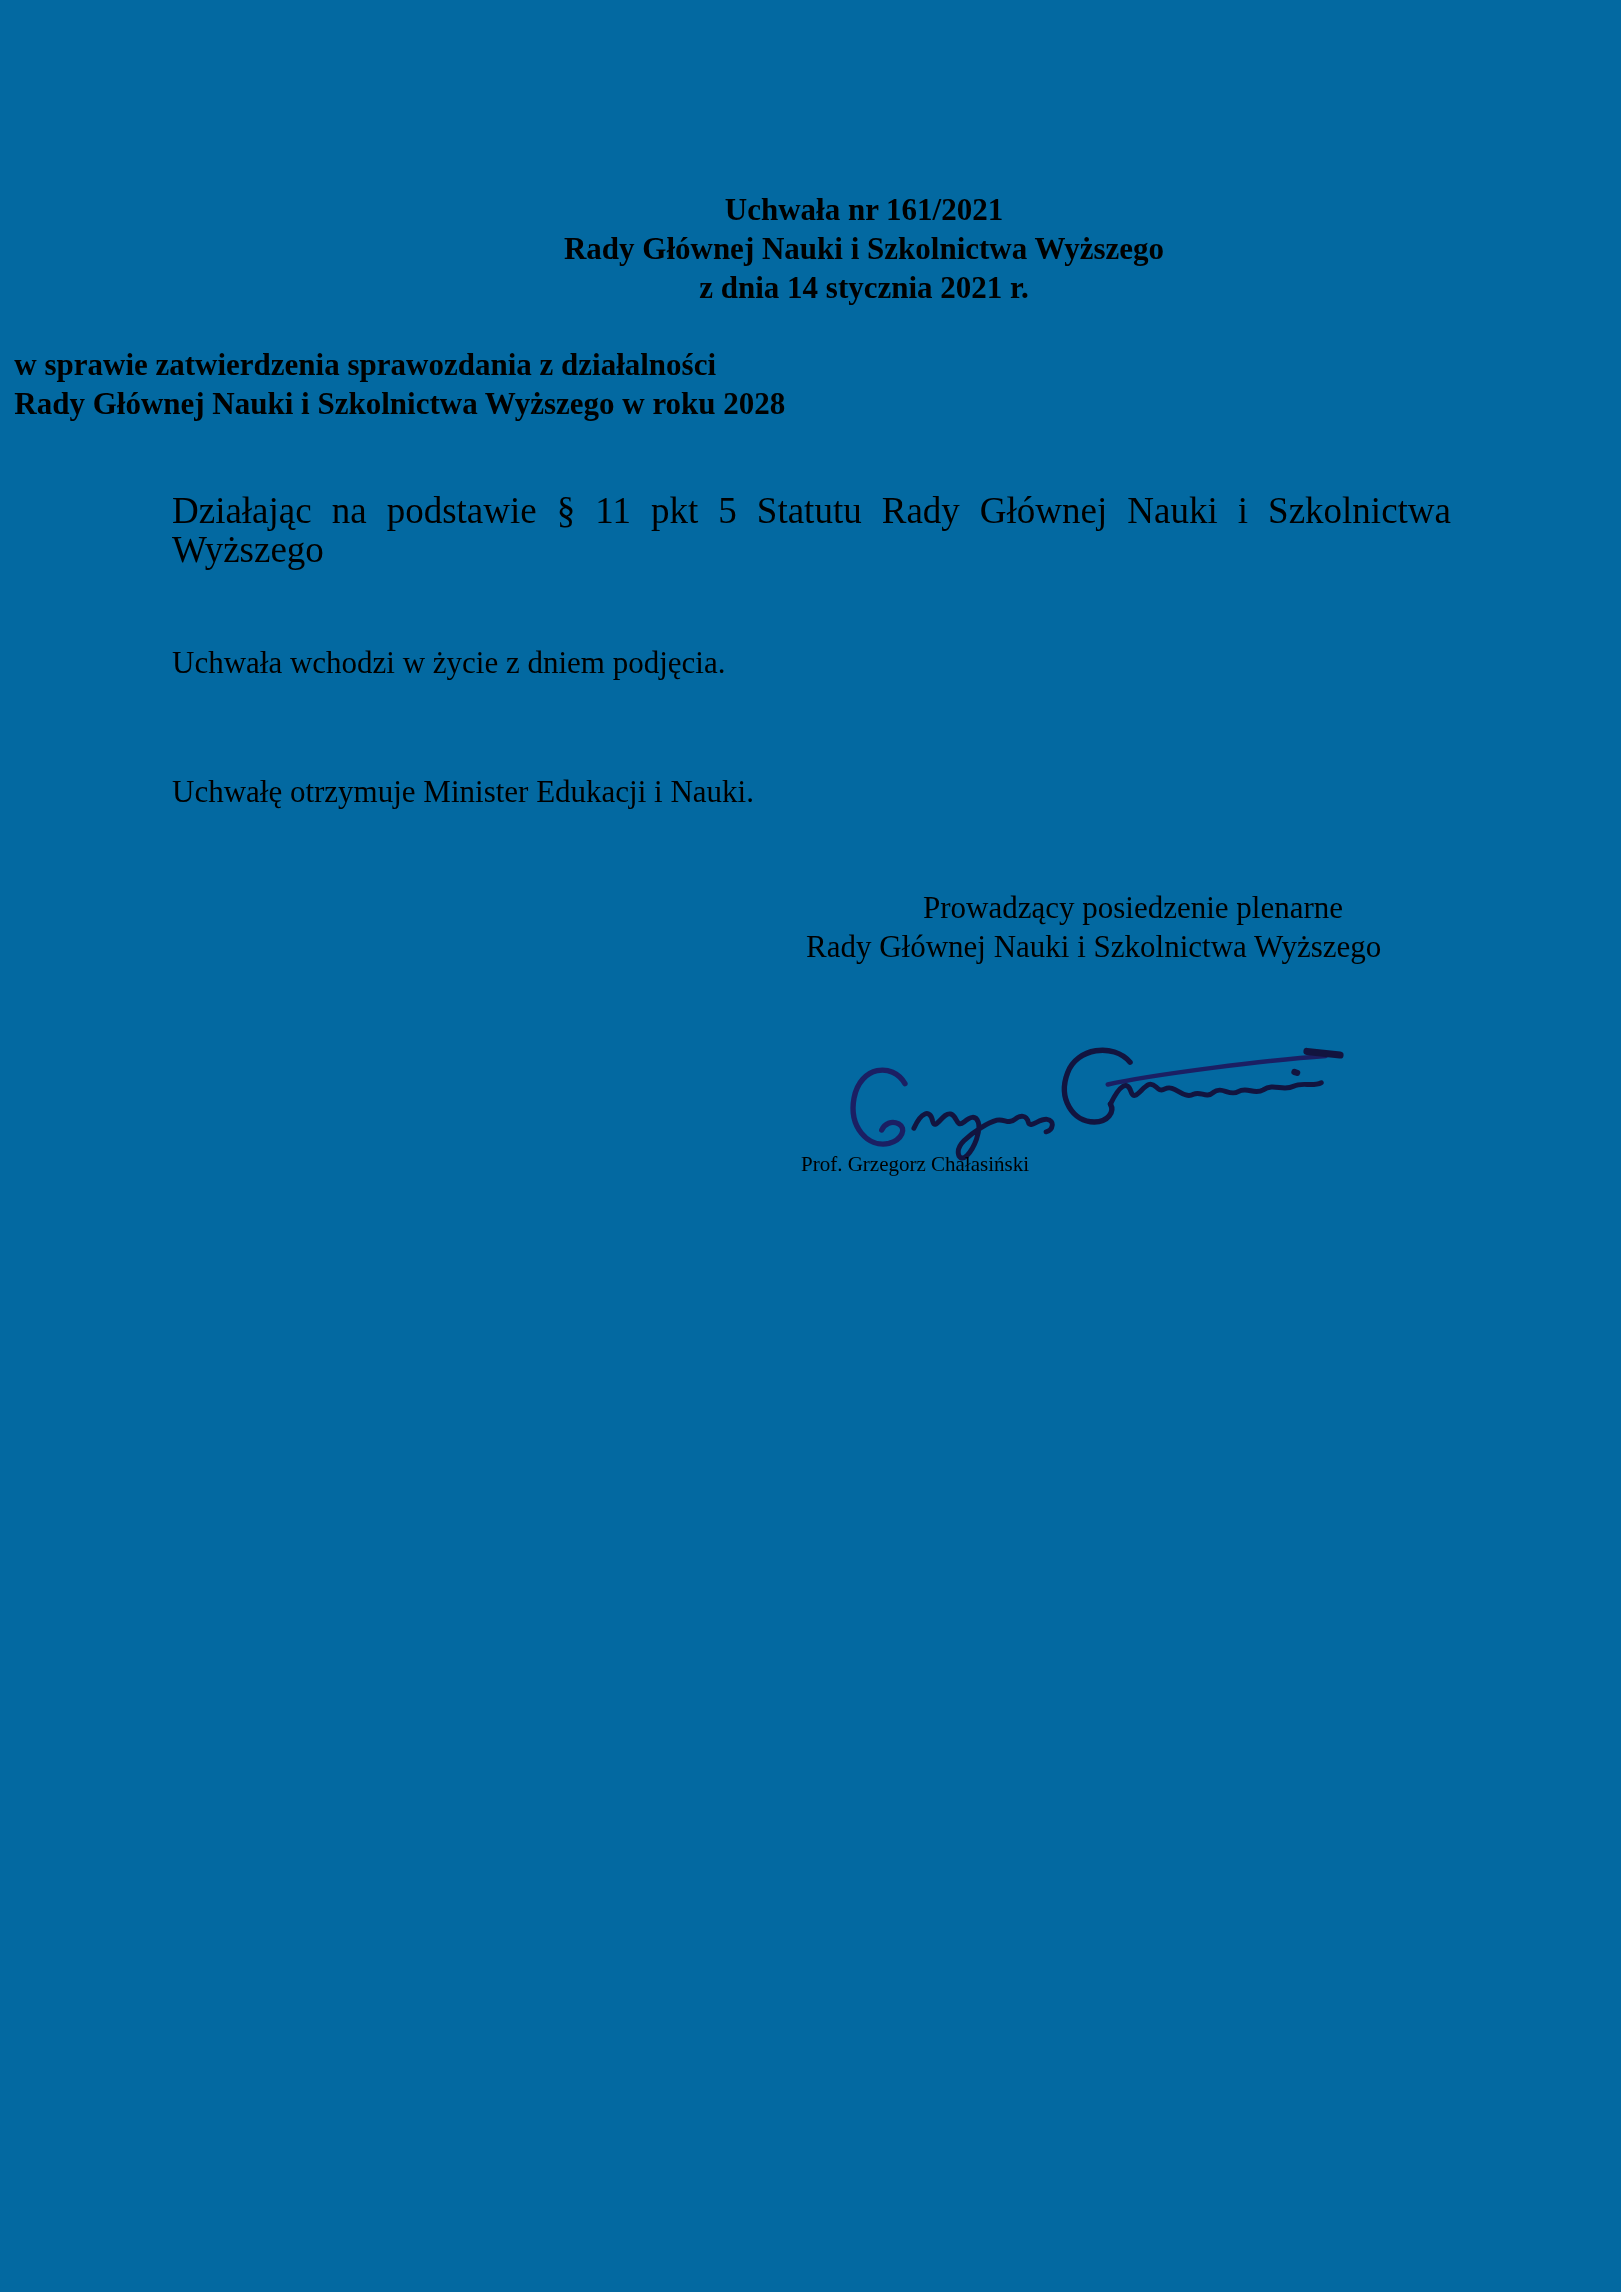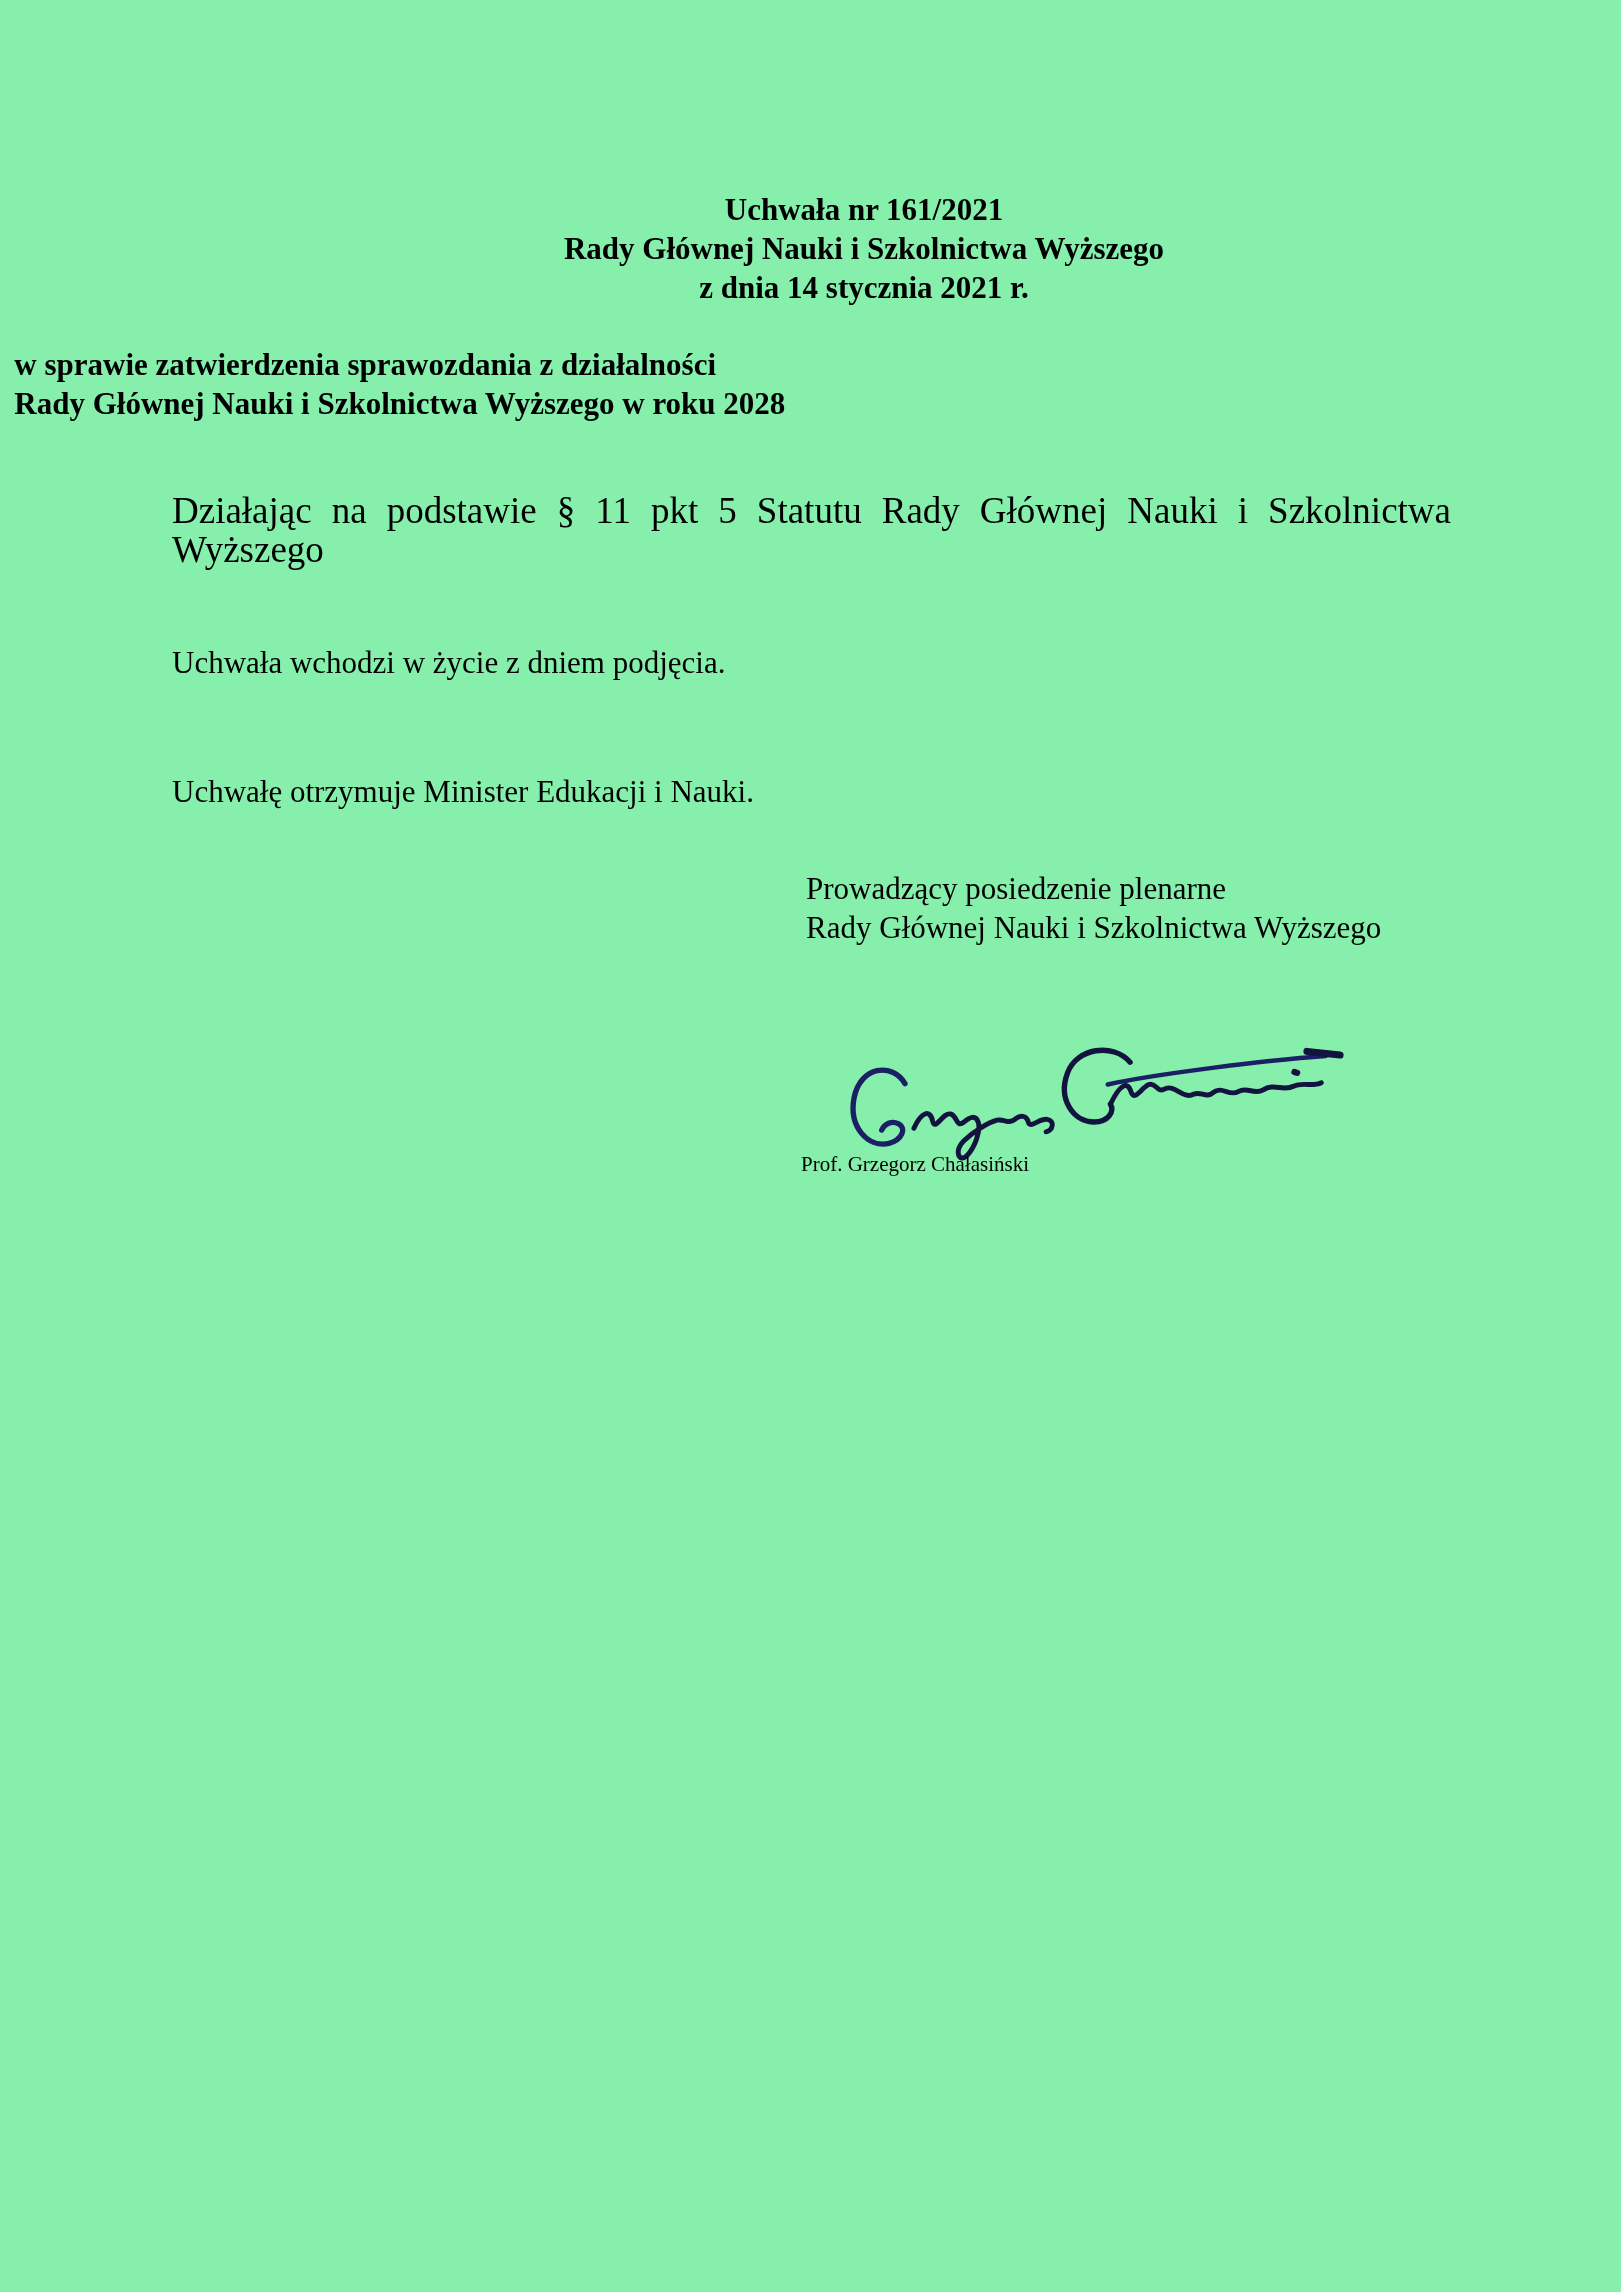--- a/index.html
+++ b/index.html
@@ -4,21 +4,21 @@
 <style>
   html, body {
     margin: 0;
     padding: 0;
     background: #ffffff;
   }
   .page {
     position: relative;
     width: 1621px;
     height: 2293px;
-    background: #86efac;
+    background: #0369a1;
     font-family: "Liberation Serif", "DejaVu Serif", serif;
     color: #000000;
     overflow: hidden;
   }
   .heading-block {
     position: absolute;
     top: 190px;
     left: 107px;
     width: 1514px;
     text-align: center;
@@ -52,24 +52,24 @@
     position: absolute;
     left: 172px;
     font-size: 31px;
     line-height: 39px;
     white-space: nowrap;
   }
   .line-effective { top: 643px; }
   .line-recipient { top: 772px; }
   .role-block {
     position: absolute;
-    top: 869px;
+    top: 888px;
     left: 806px;
     width: 537px;
-    text-align: left;
+    text-align: right;
     font-size: 31px;
     line-height: 39px;
     white-space: nowrap;
   }
   .signature-svg {
     position: absolute;
     top: 1030px;
     left: 842px;
     width: 519px;
     height: 134px;

